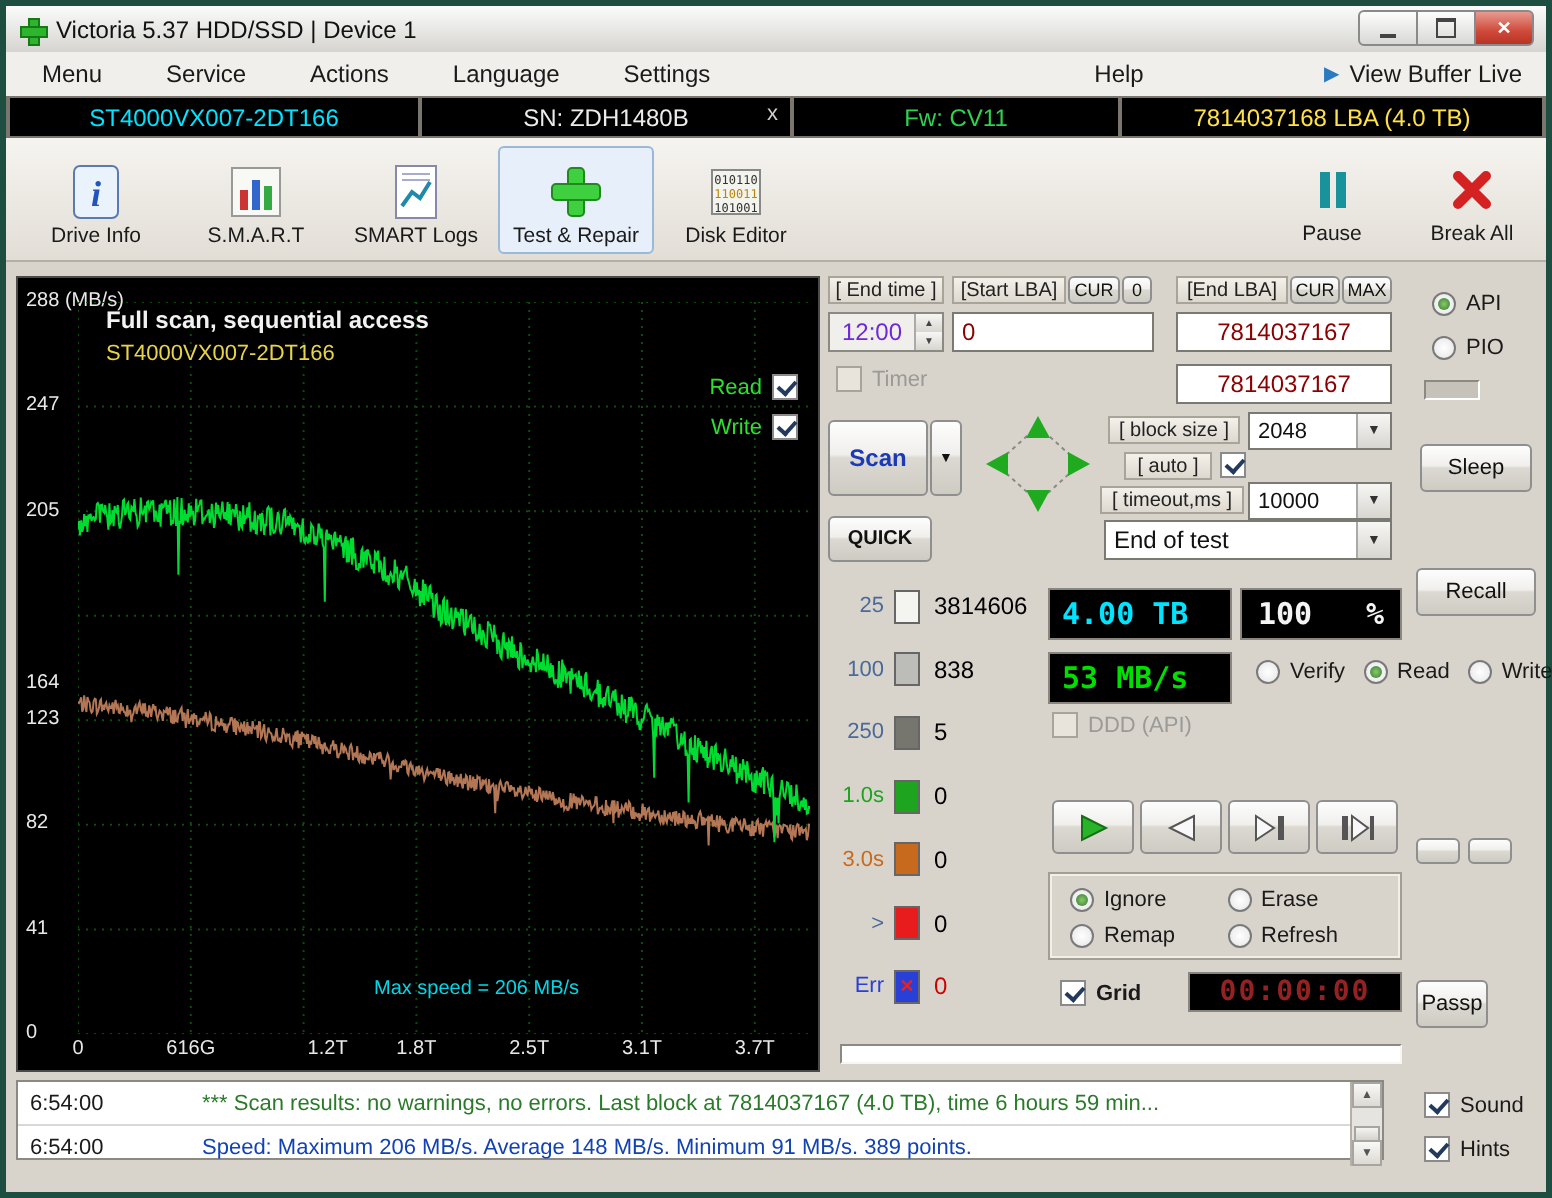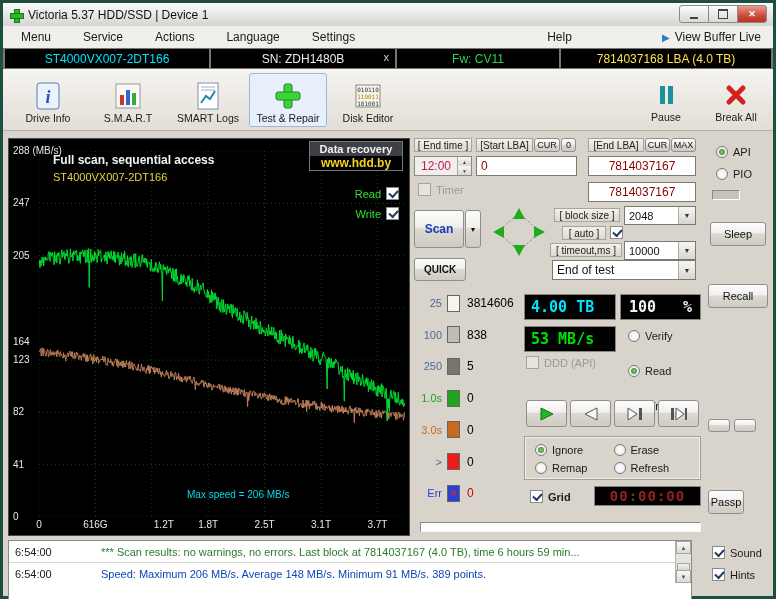--- a/index.html
+++ b/index.html
@@ -91,21 +91,21 @@
     background:radial-gradient(#8cc86a,#2f7d2f)}
   .radio-row{display:flex;align-items:center;gap:5px}
   .radio-label{font-size:11px;color:#1a1a1a}
   .lcd{position:absolute;background:#000;border:1px solid #8a867e;box-sizing:border-box;
     font-family:"DejaVu Sans Mono",monospace;font-weight:bold;display:flex;align-items:center}
 
   
   .controls{position:absolute;left:412px;top:138px;width:294px;height:400px}
   .spinner{position:absolute;left:2px;top:18px;width:58px;height:20px;background:#f0efeb;border:1px solid #8a8a82;
     display:flex;box-sizing:border-box}
-  .spin-val{flex:1;display:flex;align-items:center;justify-content:center;font-size:12px;color:#be185d}
+  .spin-val{flex:1;display:flex;align-items:center;justify-content:center;font-size:12px;color:#6d28d9}
   .spin-btns{width:13px;display:flex;flex-direction:column;border-left:1px solid #aaa}
   .spin-btns span{flex:1;display:flex;align-items:center;justify-content:center;font-size:5px;color:#444;
     background:linear-gradient(#f6f6f4,#d8d6d0)}
   .mini-btn{position:absolute;height:14px;font-size:9px}
   .hist-row{position:absolute;left:0;display:flex;align-items:center;height:18px}
   .hist-label{width:30px;text-align:right;font-size:11px;margin-right:5px}
   .hist-swatch{width:13px;height:17px;border:1px solid #666;box-sizing:border-box;position:relative;
     display:flex;align-items:center;justify-content:center}
   .hist-mark{font-size:9px;font-weight:bold;color:#e82020;line-height:1}
   .hist-count{margin-left:7px;font-size:12px}
@@ -115,21 +115,21 @@
     padding:5px 8px 3px 10px;row-gap:3px}
   .progress{position:absolute;left:8px;top:384px;width:281px;height:10px;background:#fff;
     border:1px solid #8a8a82;border-bottom-color:#f6f6f2;border-right-color:#f6f6f2;box-sizing:border-box}
 
   
   .side{position:absolute;left:706px;top:138px;width:67px;height:400px}
   .side-led{position:absolute;left:6px;top:52px;width:28px;height:10px;background:#c6c2ba;
     border:1px solid #8a8a82;border-bottom-color:#fff;border-right-color:#fff;box-sizing:border-box}
 
   
-  .log{position:absolute;left:8px;top:540px;width:684px;height:60px;background:#fff;border:1px solid #8a8a82;box-sizing:border-box}
+  .log{position:absolute;left:8px;top:540px;width:684px;height:40px;background:#fff;border:1px solid #8a8a82;box-sizing:border-box}
   .log-row{height:21px;display:flex;align-items:center}
   .log-row + .log-row{border-top:1px solid #d8d8d4}
   .log-time{width:86px;padding-left:6px;font-size:11px;color:#1a1a1a;flex:none}
   .log-text{font-size:11px;white-space:nowrap;overflow:hidden}
   .log-scroll{position:absolute;right:0;top:0;width:16px;height:42px;background:#e6e4e0;border-left:1px solid #b4b0a8;box-sizing:border-box}
   .scroll-btn{position:absolute;left:0;width:15px;height:13px;background:linear-gradient(#f8f8f6,#dcdad4);
     border:1px solid #a8a4a0;display:flex;align-items:center;justify-content:center;font-size:6px;color:#555;box-sizing:border-box}
   .scroll-thumb{position:absolute;left:1px;top:22px;width:13px;height:8px;background:linear-gradient(#f4f4f2,#d4d2cc);border:1px solid #a8a4a0;box-sizing:border-box}
   .logside{position:absolute;left:706px;top:540px;width:67px;height:52px}
   .logside .radio-row{position:absolute}
@@ -289,24 +289,20 @@
         <div class="xtick" style="left: 30px;">0</div>
         <div class="xtick" style="left: 86.4px;">616G</div>
         <div class="xtick" style="left: 142.8px; margin-left: 12px;">1.2T</div>
         <div class="xtick" style="left: 199.2px;">1.8T</div>
         <div class="xtick" style="left: 255.6px;">2.5T</div>
         <div class="xtick" style="left: 312px;">3.1T</div>
         <div class="xtick" style="left: 368.4px;">3.7T</div>
       </div>
     <div class="g-title">Full scan, sequential access</div>
     <div class="g-model">ST4000VX007-2DT166</div>
-    <div class="g-badge">
-      <div class="l1">Data recovery</div>
-      <div class="l2">www.hdd.by</div>
-    </div>
     <div class="g-rw" style="top:48px">
       <span class="lbl">Read</span>
       <span class="cb checked"></span>
     </div>
     <div class="g-rw" style="top:68px">
       <span class="lbl">Write</span>
       <span class="cb checked"></span>
     </div>
     <div class="g-note">Max speed = 206 MB/s</div>
   </div>
@@ -406,21 +402,21 @@
         </div>
       </div>
 
     <div class="lcd" style="left:112px;top:156px;width:92px;height:26px;color:#00e4ff;font-size:15px;padding-left:6px">4.00 TB</div>
     <div class="lcd" style="left:208px;top:156px;width:81px;height:26px;color:#f4f4f4;font-size:15px;justify-content:space-between;padding:0 8px">
       <span>100</span>
       <span>%</span>
     </div>
     <div class="lcd" style="left:112px;top:188px;width:92px;height:26px;color:#00e000;font-size:15px;padding-left:6px">53 MB/s</div>
 
-    <div style="position:absolute;left:216px;top:192px;display:flex;flex-direction:column;gap:23px">
+    <div style="position:absolute;left:216px;top:192px;display:flex;flex-direction:row;gap:9px">
         <div class="radio-row">
           <span class="radio"></span>
           <span class="radio-label">Verify</span>
         </div>
         <div class="radio-row">
           <span class="radio sel"></span>
           <span class="radio-label">Read</span>
         </div>
         <div class="radio-row">
           <span class="radio"></span>

